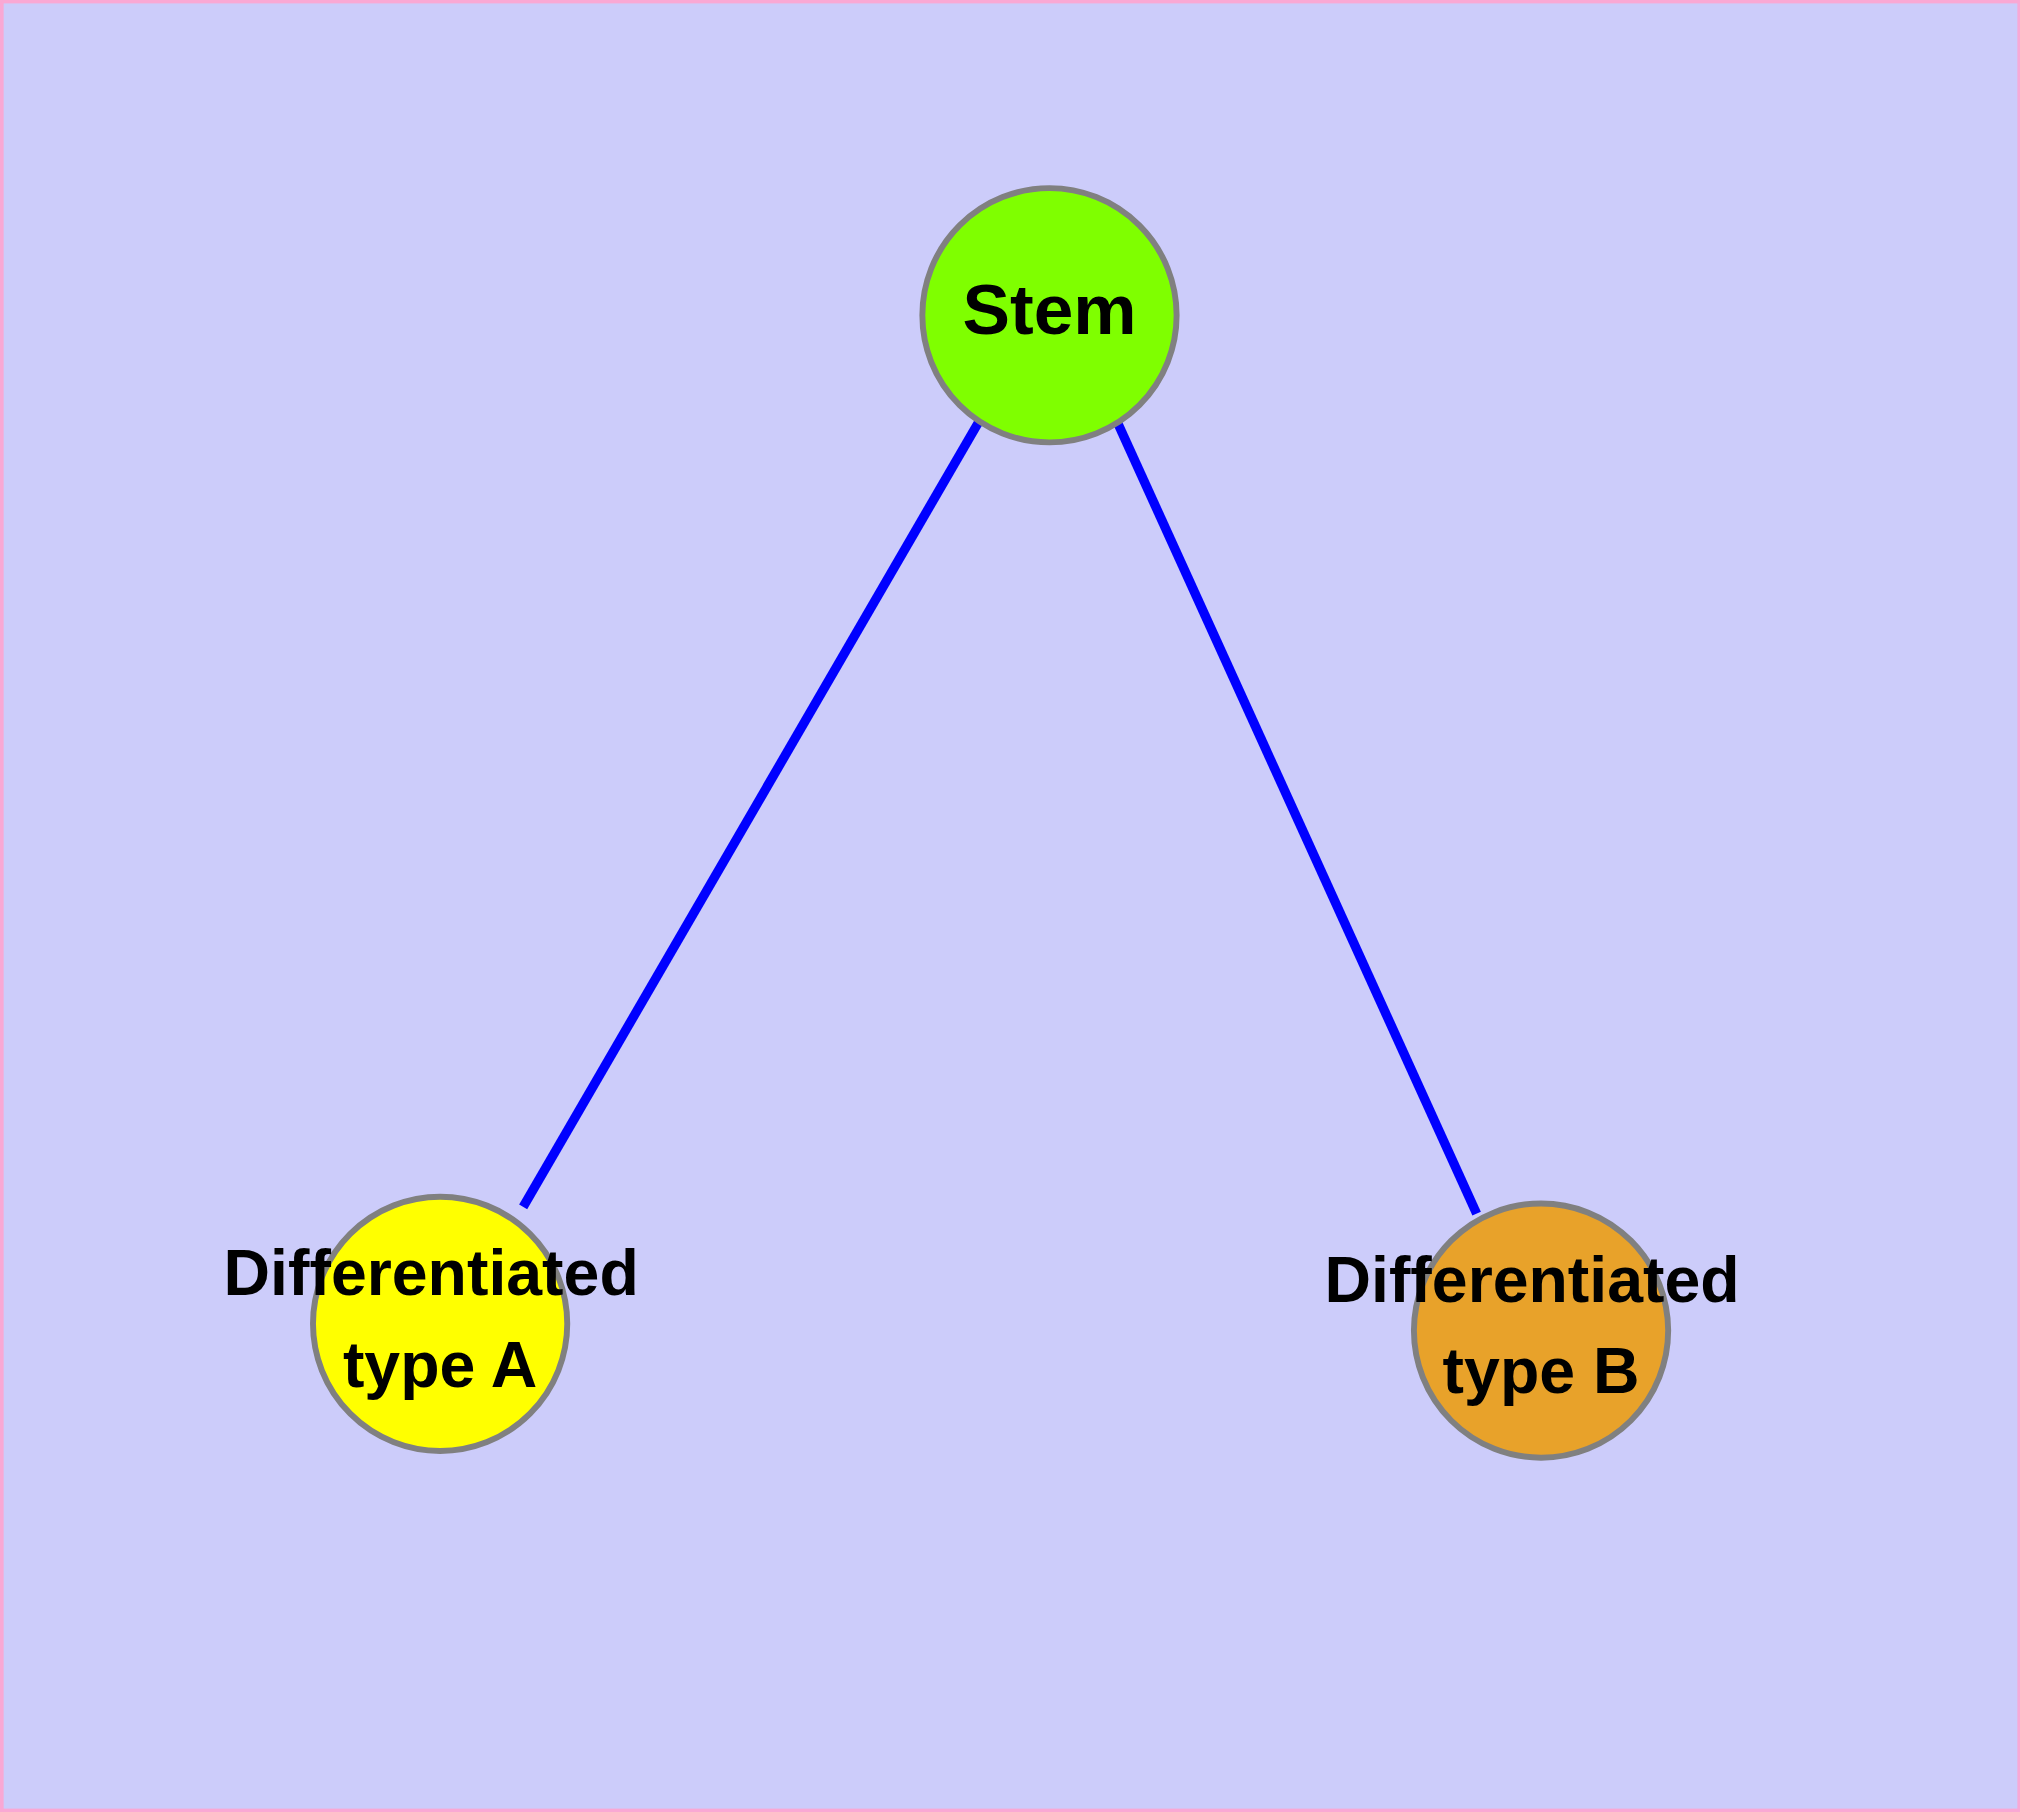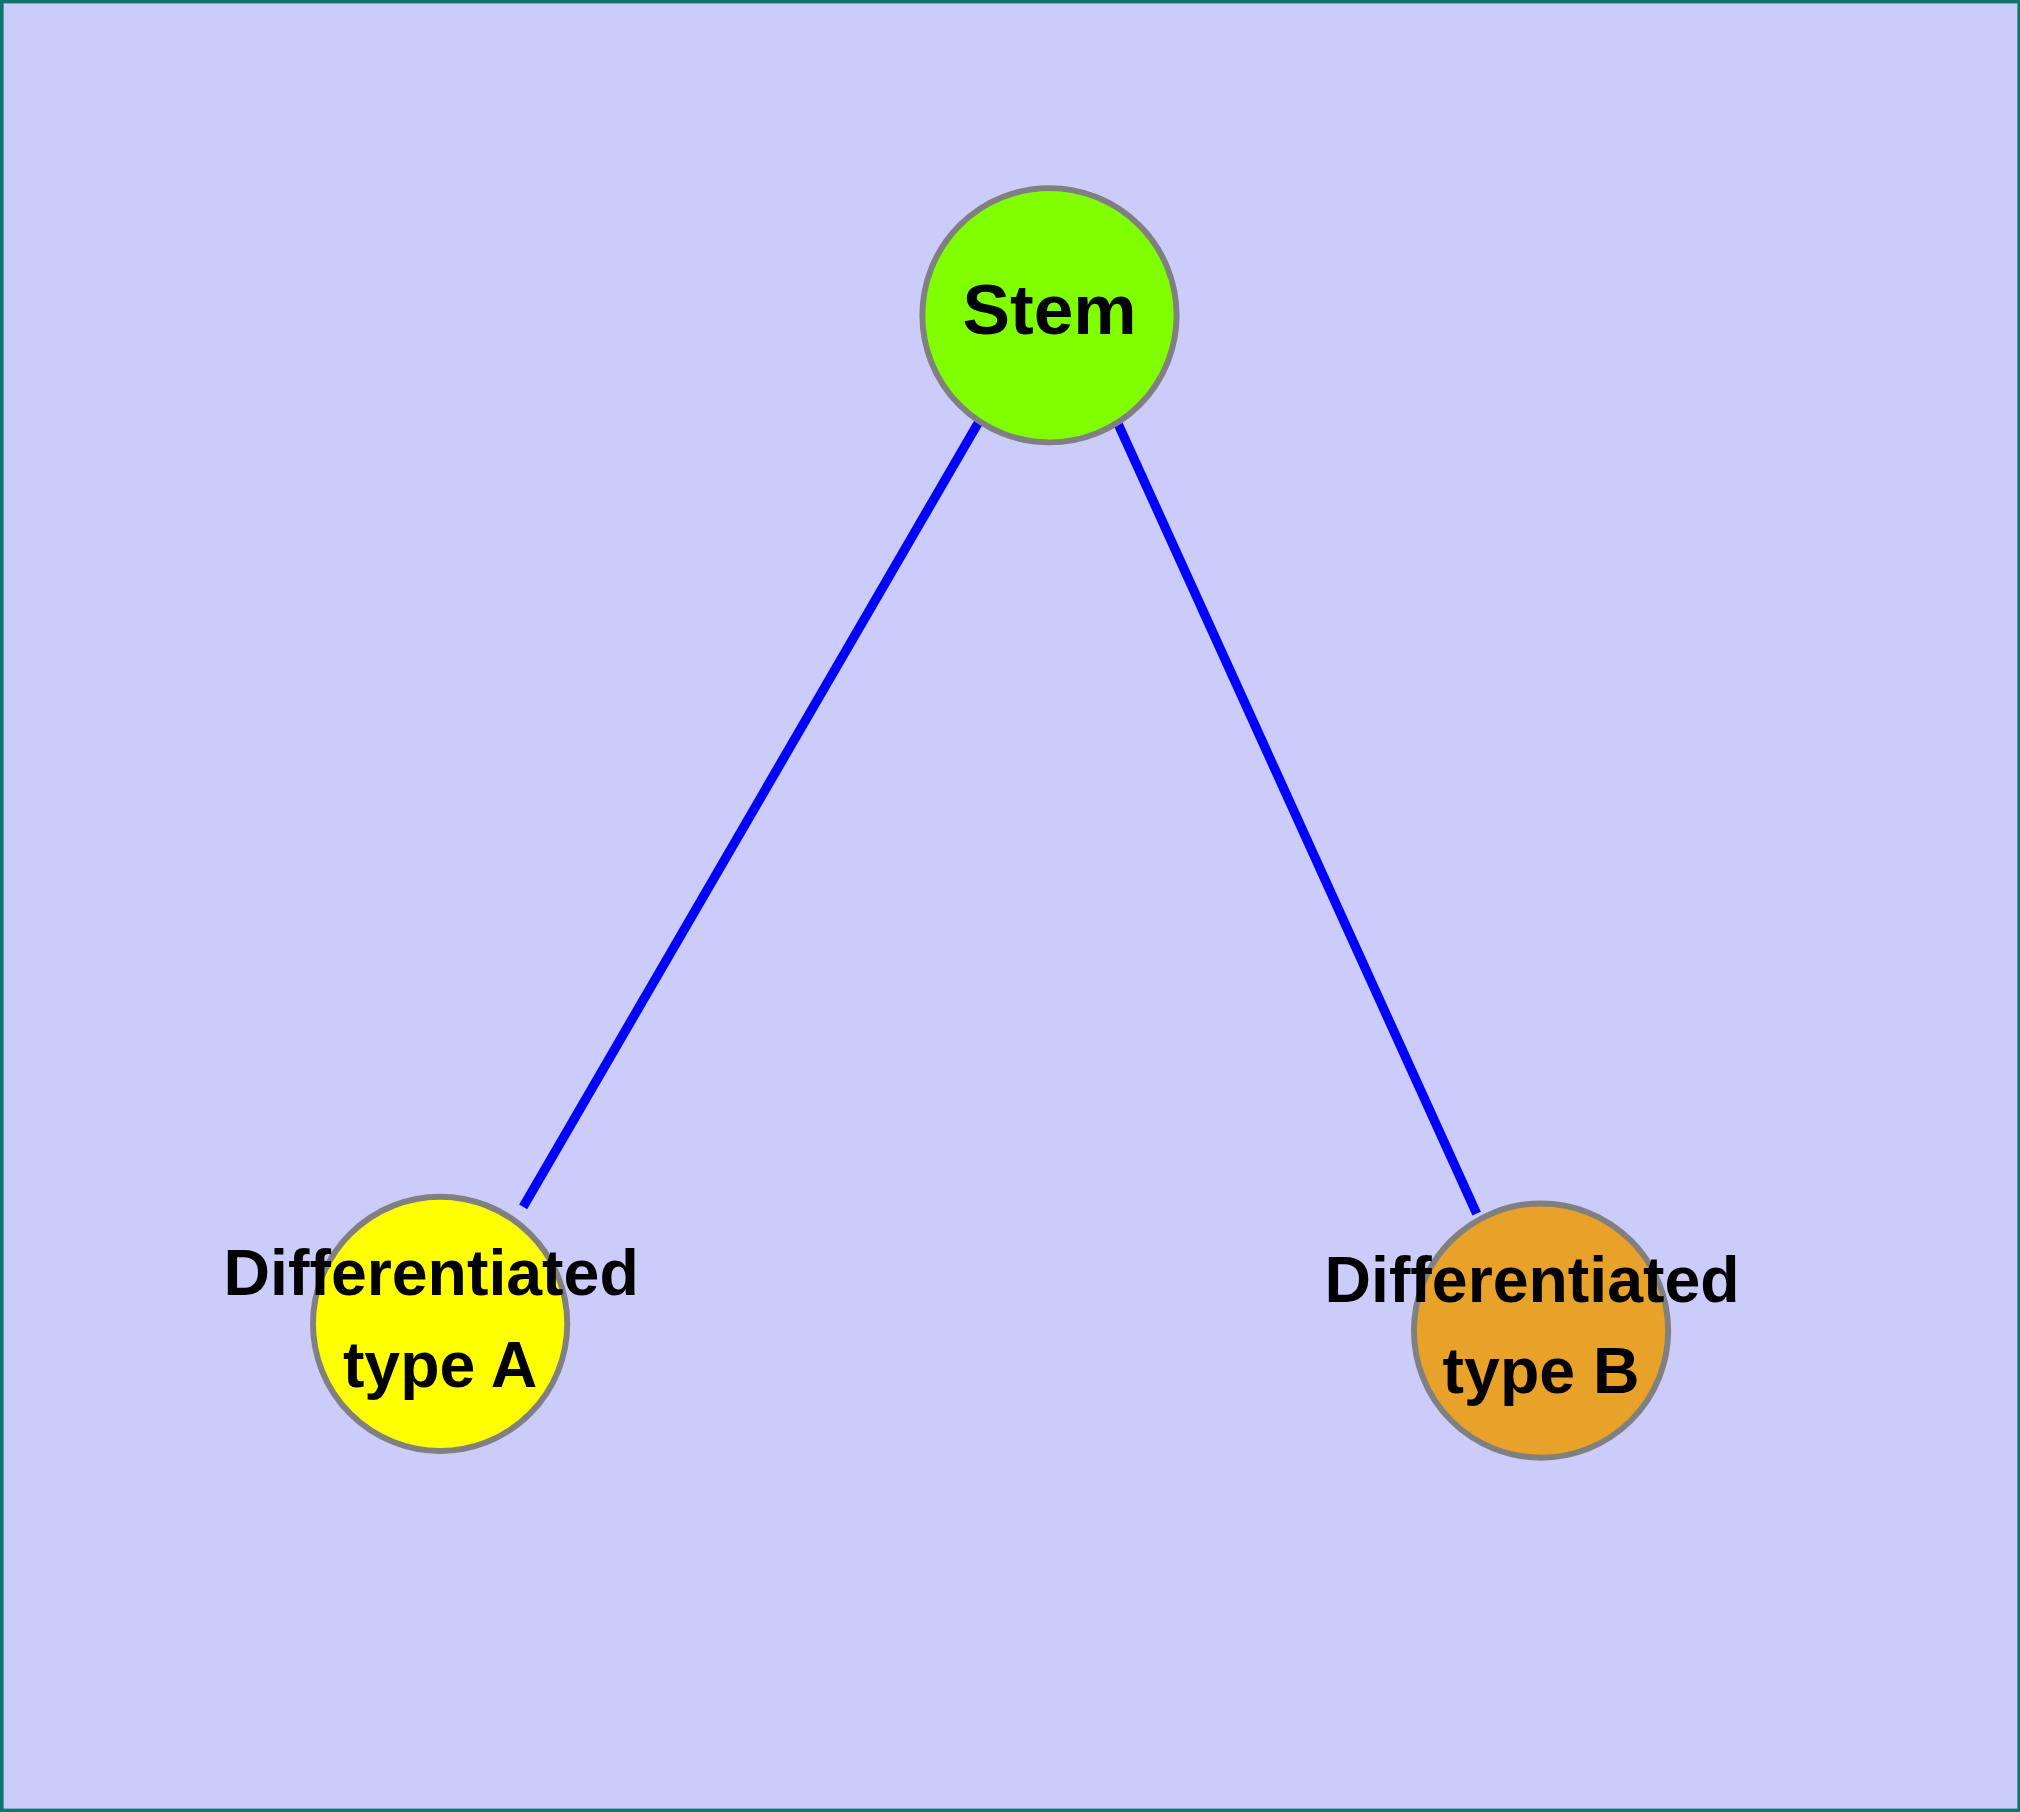--- a/index.html
+++ b/index.html
@@ -11,21 +11,21 @@
   body {
     width: 2021px;
     height: 1812px;
     overflow: hidden;
     font-family: "Liberation Sans", sans-serif;
   }
   #graph-canvas {
     position: relative;
     width: 2021px;
     height: 1812px;
-    background: #0f766e;
+    background: #f9a8d4;
     box-sizing: border-box;
   }
   #graph-svg {
     position: absolute;
     top: 0;
     left: 0;
     width: 2021px;
     height: 1812px;
     display: block;
   }

